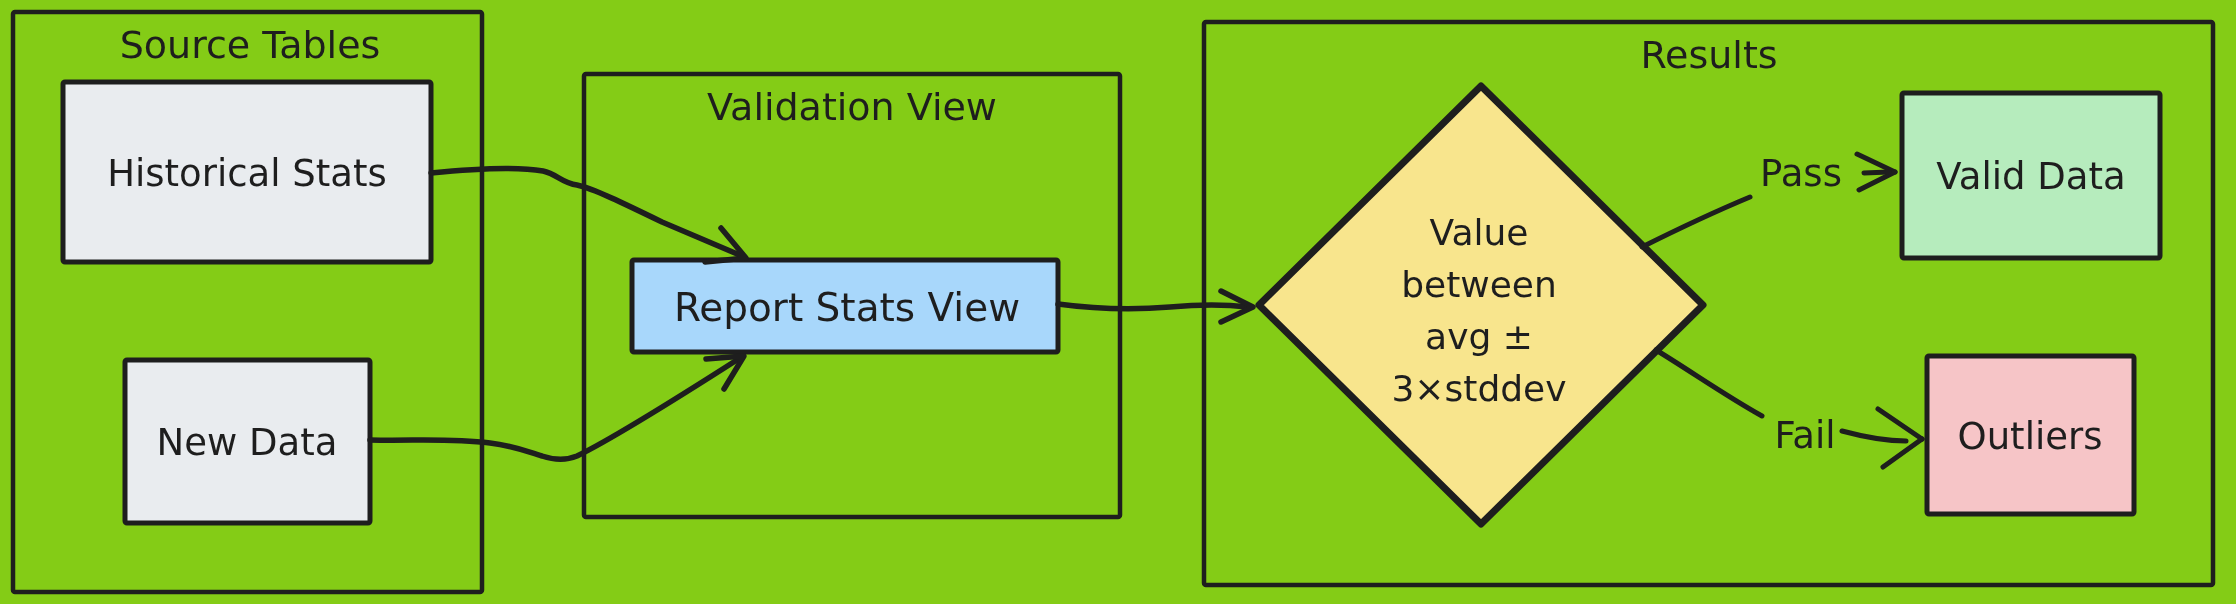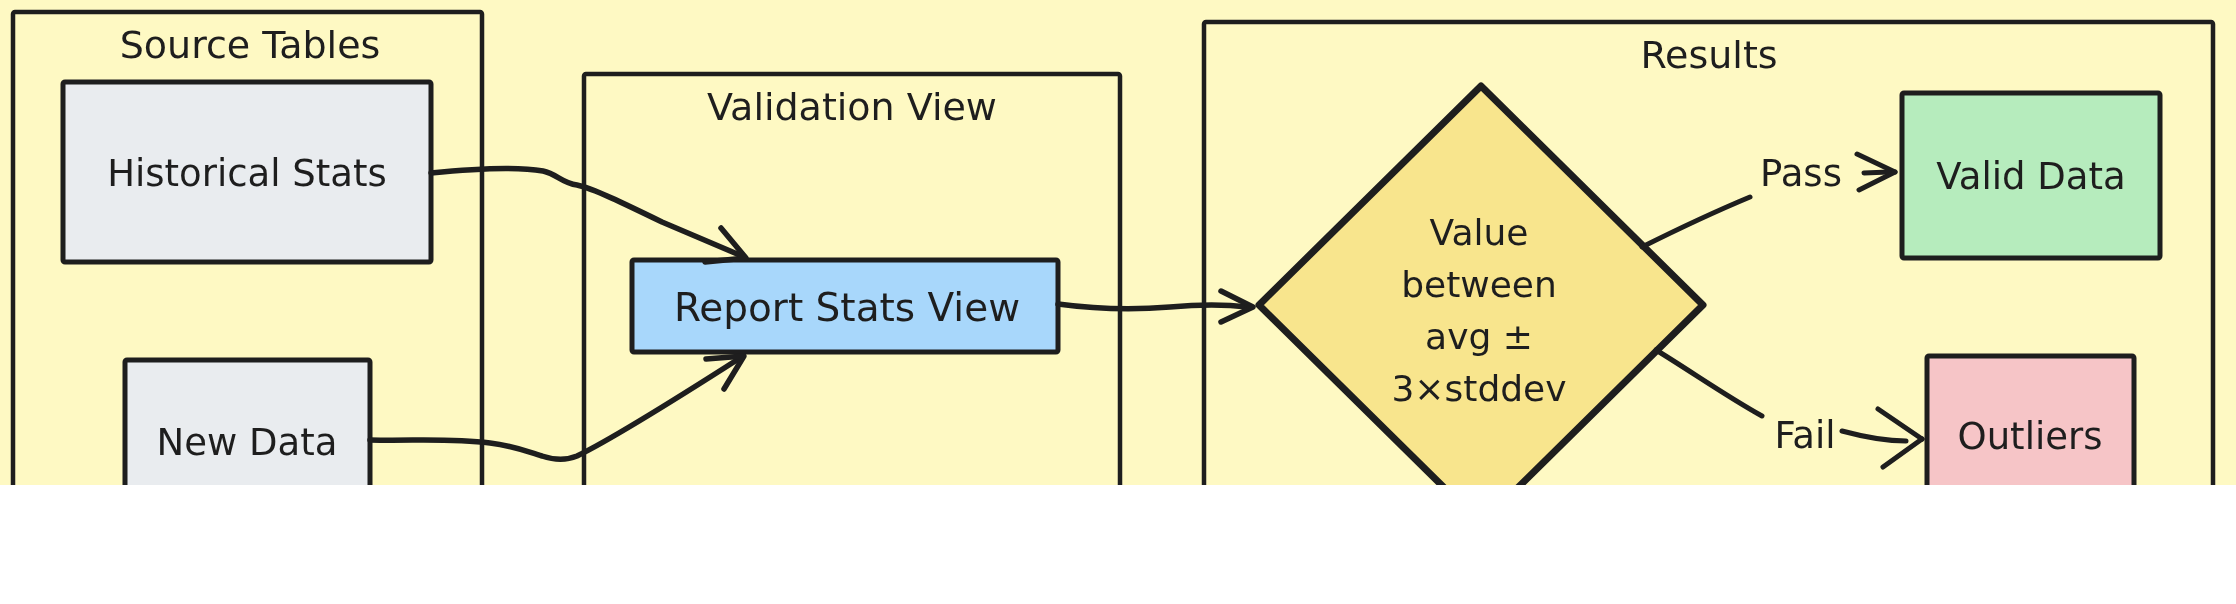--- a/index.html
+++ b/index.html
@@ -1,16 +1,16 @@
 <!DOCTYPE html>
 <html><head>
 <meta charset="utf-8">
 <style>
   html,body{margin:0;padding:0;background:#ffffff;}
-  .stage{position:relative;width:2236px;height:485px;background:#fef9c3;overflow:hidden;
+  .stage{position:relative;width:2236px;height:604px;background:#84cc16;overflow:hidden;
          font-family:"DejaVu Sans","Liberation Sans",sans-serif;}
   svg{display:block;}
   .container-box{fill:none;stroke:#1e1e1e;stroke-width:4.5;stroke-linejoin:round;}
   .node-box{stroke:#1e1e1e;stroke-width:5;stroke-linejoin:round;}
   .diamond{stroke:#1e1e1e;stroke-width:7;stroke-linejoin:round;}
   .edge{fill:none;stroke:#1e1e1e;stroke-width:5.5;stroke-linecap:round;stroke-linejoin:round;}
   .edge-thin{fill:none;stroke:#1e1e1e;stroke-width:5;stroke-linecap:round;stroke-linejoin:round;}
   .lbl{fill:#1e1e1e;text-anchor:middle;font-size:37px;}
   .lbl-title{fill:#1e1e1e;text-anchor:middle;font-size:38px;}
   .lbl-node{fill:#1e1e1e;text-anchor:middle;font-size:37px;}

